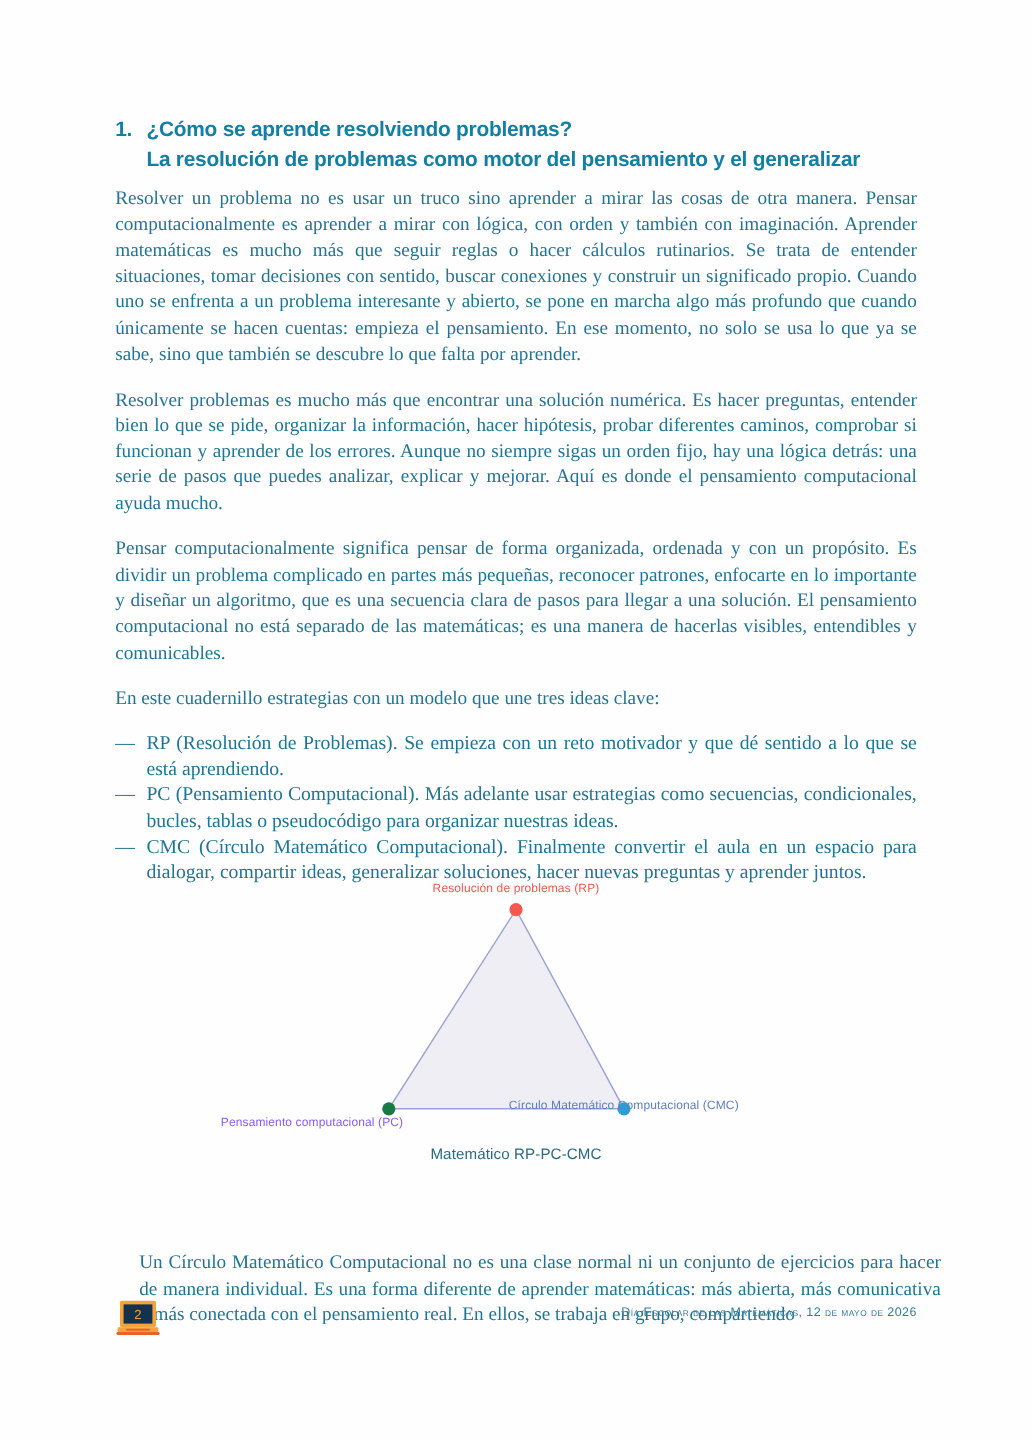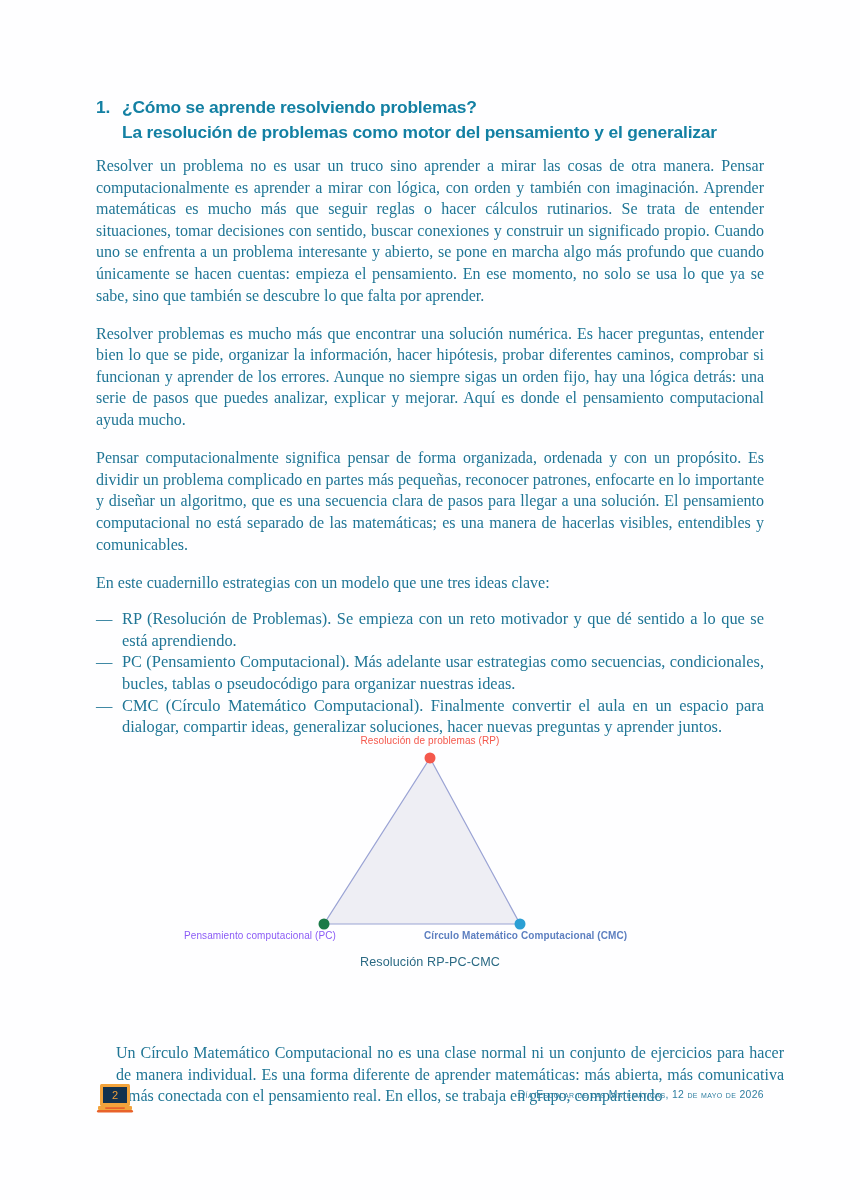--- a/index.html
+++ b/index.html
@@ -113,21 +113,21 @@
 
   .fig-label {
     position: absolute;
     font-family: "Liberation Sans", "DejaVu Sans", sans-serif;
     font-size: 10px;
     white-space: nowrap;
     letter-spacing: 0.1px;
   }
   .fig-label.rp  { color: #f4584c; left: 0; top: 7px; width: 668px; text-align: center; }
   .fig-label.pc  { color: #2eb35a; left: 88px;  top: 202px; }
-  .fig-label.cmc { color: #5d7fc0; left: 328px; top: 202px; font-weight: bold; }
+  .fig-label.cmc { color: #5d7fc0; left: 328px; top: 188px; }
 
   
   .closing {
     position: absolute;
     left: 96px;
     top: 1042px;
     width: 668px;
     margin-left: 20px;
   }
 
@@ -203,21 +203,21 @@
       <polygon id="tri-shape" points="334,30 228,196 424,196" fill="#eeeef4" stroke="#9aa3d4" stroke-width="1.2"></polygon>
       <circle id="node-rp" cx="334" cy="30" r="5.5" fill="#f4584c"></circle>
       <circle id="node-pc" cx="228" cy="196" r="5.5" fill="#1a7a47"></circle>
       <circle id="node-cmc" cx="424" cy="196" r="5.5" fill="#2b9fd4"></circle>
     </svg>
 
     <div class="fig-label rp" style="color: rgb(244, 88, 76);">Resolución de problemas (RP)</div>
     <div class="fig-label pc" style="color: #8b5cf6;">Pensamiento computacional (PC)</div>
     <div class="fig-label cmc" style="color: rgb(93, 127, 192);">Círculo Matemático Computacional (CMC)</div>
 
-    <div class="fig-caption">Resolución RP-PC-CMC</div>
+    <div class="fig-caption">Matemático RP-PC-CMC</div>
   </div>
 
   <div class="closing">
     <p class="para">Un Círculo Matemático Computacional no es una clase normal ni un conjunto de ejercicios para hacer de manera individual. Es una forma diferente de aprender matemáticas: más abierta, más comunicativa y más conectada con el pensamiento real. En ellos, se trabaja en grupo, compartiendo</p>
   </div>
 
   <div class="footer">
     <div class="footer-icon">
       <svg width="38" height="34" viewBox="0 0 38 34">
 

